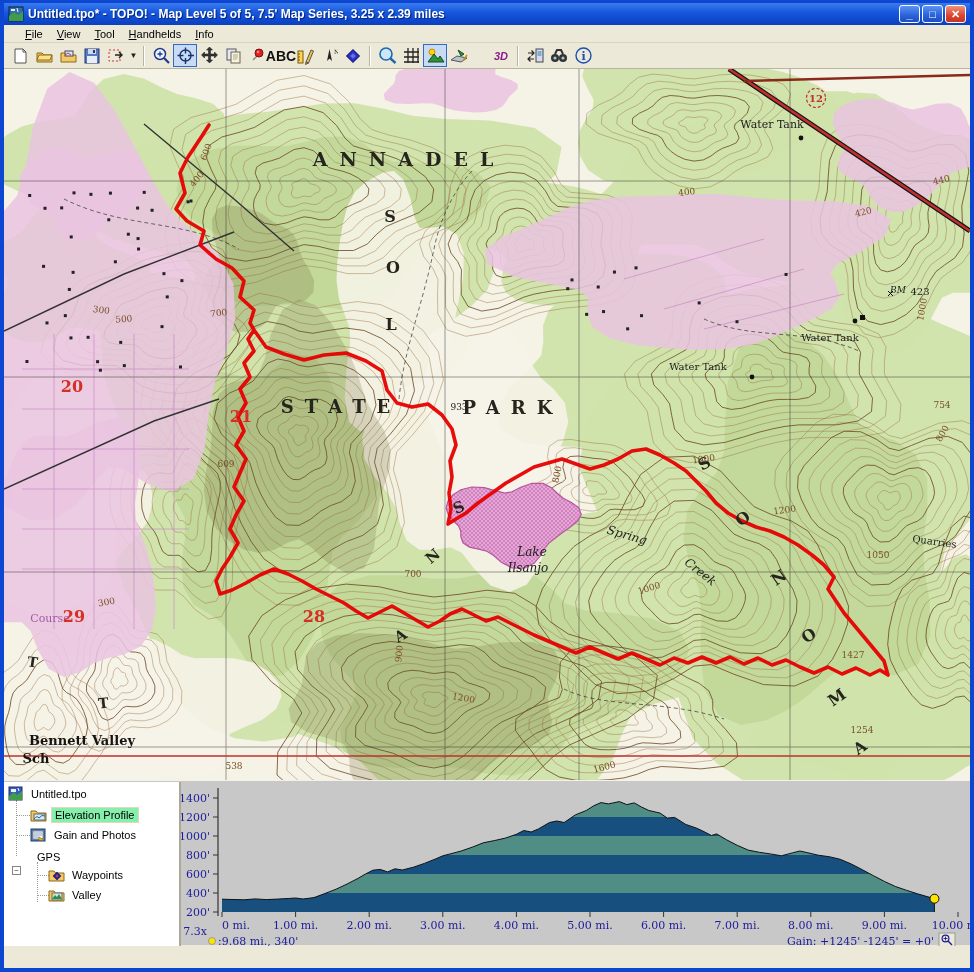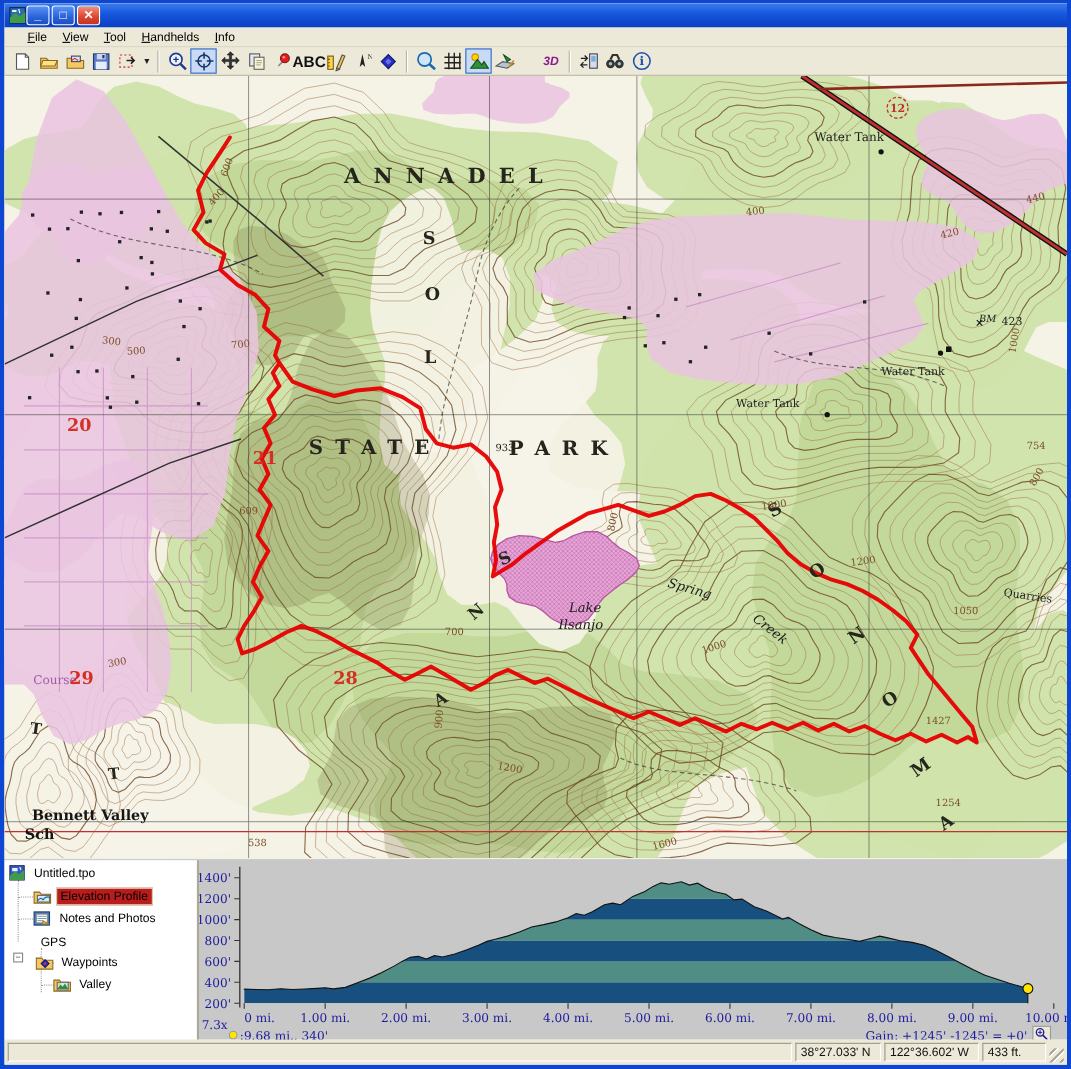--- a/index.html
+++ b/index.html
@@ -46,21 +46,21 @@
   .brn{fill:#7a4e28;}
   .sch{fill:#141414;font-weight:bold;}
   .hwy{fill:#c03030;font-weight:bold;}
   
   .bottom{position:absolute;left:0;top:777px;width:966px;height:165px;background:#c8c8c8;
     border-top:1px solid #f4f2e8;}
   .sidebar{position:absolute;left:0;top:1px;width:177px;height:164px;background:#fff;
     border-right:2px solid #aca899;}
   .trow{position:absolute;height:18px;display:flex;align-items:center;gap:4px;font-size:11px;color:#000;white-space:nowrap;}
   .trow .lab{padding:1px 3px;}
-  .trow .lab.sel{background:#b91c1c;border:1px solid #e0d8b8;}
+  .trow .lab.sel{background:#86efac;border:1px solid #e0d8b8;}
   .dotv{position:absolute;border-left:1px dotted #9a9a9a;width:0;}
   .doth{position:absolute;border-top:1px dotted #9a9a9a;height:0;}
   .minus{position:absolute;width:9px;height:9px;border:1px solid #848484;background:#fff;
     font-size:8px;line-height:7px;text-align:center;color:#333;}
   #prof-svg{position:absolute;left:177px;top:0;width:789px;height:165px;}
   .axis-text{fill:#1c1c9c;font-size:11px;}
   
   .statusbar{position:absolute;left:0;top:942px;width:966px;height:23px;background:#ece9d8;
     display:flex;align-items:center;padding:2px 3px;gap:3px;font-size:11px;color:#111;}
   .spanel{height:17px;border:1px solid;border-color:#9a978a #fff #fff #9a978a;
@@ -76,20 +76,21 @@
 
   <div class="titlebar">
     <span class="ticon">
       <svg width="16" height="16">
           <rect x="1" y="1" width="14" height="14" fill="#2d6db0" stroke="#123"></rect>
           <path d="M1,10 L6,6 L10,9 L15,5 L15,15 L1,15 Z" fill="#3f9c4b"></path>
           <path d="M3,3 L7,3 L7,5 L3,5 Z" fill="#e8f0f8"></path>
           <path d="M9,2 l1,4" stroke="#fff" stroke-width="1"></path>
         </svg>
     </span>
+    <span class="ttext">Untitled.tpo* - TOPO! - Map Level 5 of 5, 7.5' Map Series, 3.25 x 2.39 miles</span>
     <span class="wbtns">
       <span class="wb">_</span>
       <span class="wb">□</span>
       <span class="wb close">✕</span>
     </span>
   </div>
 
   <div class="menubar">
     <span class="menu-item"><u>F</u>ile</span>
     <span class="menu-item"><u>V</u>iew</span>
@@ -614,32 +615,32 @@
           </svg>
         <span class="lab sel">Elevation Profile</span>
       </div>
       <div class="trow" style="left:26px;top:44px;">
         <svg width="17" height="14">
             <rect x="1" y="1" width="14" height="12" fill="#4878b8" stroke="#22406a"></rect>
             <rect x="3" y="3" width="10" height="8" fill="#fff" stroke="#889"></rect>
             <path d="M4,5 h8 M4,7 h8 M4,9 h5" stroke="#6688aa" stroke-width="0.8"></path>
             <path d="M9,9 l5,3 h-5 z" fill="#ffd34d" stroke="#a8821a"></path>
           </svg>
-        <span class="lab">Notes and Photos</span>
+        <span class="lab">Gain and Photos</span>
       </div>
       <div class="minus" style="left:8px;top:84px;">−</div>
       <div class="trow" style="left:30px;top:64px;flex-direction:column;">
         <svg width="17" height="14">
             <path d="M1,3 h5 l1.5,2 h8.5 v8 h-15 z" fill="#f6c863" stroke="#8a6a1a"></path>
             <rect x="6" y="5" width="6" height="6" transform="rotate(45 9 8)" fill="#2830c8" stroke="#101870"></rect>
             <circle cx="9" cy="8" r="1.4" fill="#d03030"></circle>
           </svg>
         <span class="lab">GPS</span>
       </div>
-      <div class="trow" style="left:28px;top:84px;">
+      <div class="trow" style="left:44px;top:84px;">
         <svg width="17" height="14">
             <path d="M1,3 h5 l1.5,2 h8.5 v8 h-15 z" fill="#f6c863" stroke="#8a6a1a"></path>
             <rect x="6.5" y="5.5" width="5" height="5" transform="rotate(45 9 8)" fill="#2830c8" stroke="#101870"></rect>
             <circle cx="9" cy="8" r="1.2" fill="#d03030"></circle>
           </svg>
         <span class="lab">Waypoints</span>
       </div>
       <div class="trow" style="left:44px;top:104px;">
         <svg width="17" height="14">
             <path d="M1,3 h5 l1.5,2 h8.5 v8 h-15 z" fill="#f6c863" stroke="#8a6a1a"></path>
@@ -707,20 +708,13 @@
         <text x="934" y="941" text-anchor="end" class="axis-text">Gain: +1245' -1245' = +0'</text>
         <g>
           <rect x="939" y="929" width="16" height="14" fill="#ece9d8" stroke="#999"></rect>
           <circle cx="945.5" cy="934.5" r="3.4" fill="none" stroke="#1c1c9c" stroke-width="1.2"></circle>
           <line x1="948" y1="937" x2="952" y2="941" stroke="#1c1c9c" stroke-width="1.4"></line>
           <path d="M943.5,934.5 h4 M945.5,932.5 v4" stroke="#1c1c9c" stroke-width="0.9"></path>
         </g>
       </svg>
   </div>
 
-  <div class="statusbar">
-    <div class="spanel grow"></div>
-    <div class="spanel" style="width:78px;">38°27.033' N</div>
-    <div class="spanel" style="width:86px;">122°36.602' W</div>
-    <div class="spanel" style="width:58px;">433 ft.</div>
-    <div class="grip"></div>
-  </div>
 </div>
 
 </body></html>

